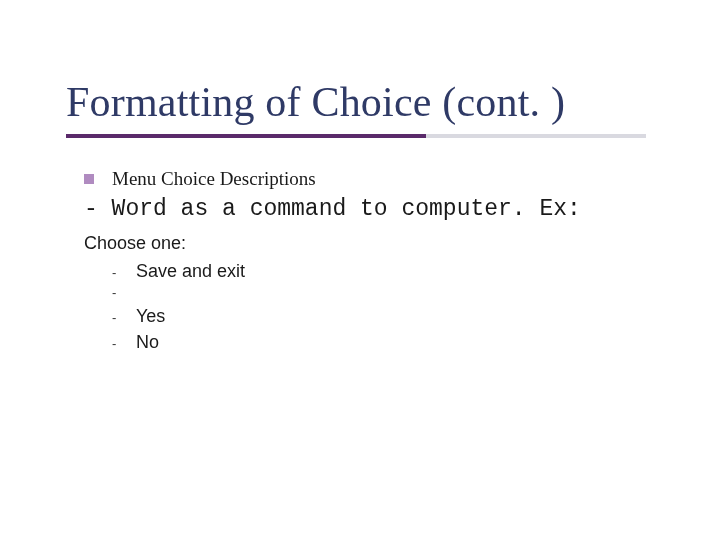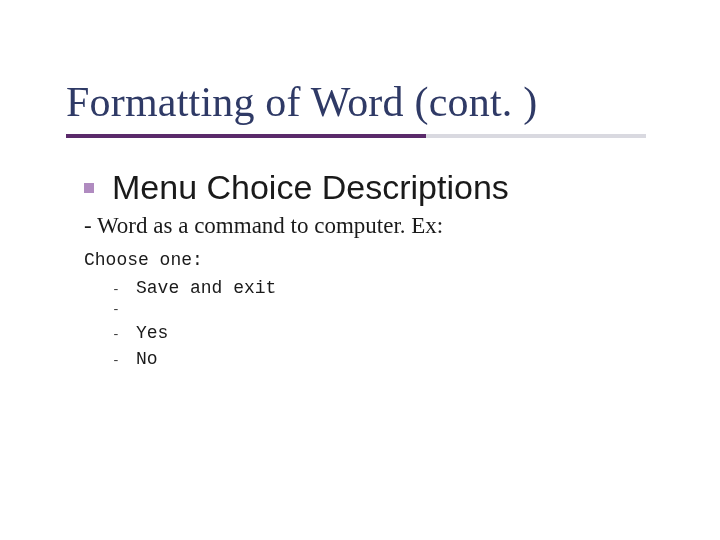--- a/index.html
+++ b/index.html
@@ -52,32 +52,32 @@
     gap: 18px;
     margin-bottom: 6px;
   }
   .lvl1 .bullet {
     width: 10px;
     height: 10px;
     background: #b08bc0;
     flex: 0 0 auto;
   }
   .lvl1 .text {
-    font-family: Liberation Sans, sans-serif;
-    font-size: 34px;
+    font-family: Liberation Serif, serif;
+    font-size: 19px;
   }
   .lvl2 {
-    font-family: Liberation Serif, serif;
+    font-family: Liberation Mono, monospace;
     font-size: 23px;
     margin-left: 0;
     margin-top: 6px;
     margin-bottom: 6px;
   }
   .sub {
-    font-family: Liberation Mono, monospace;
+    font-family: Liberation Sans, sans-serif;
     font-size: 18px;
     line-height: 1.45;
     margin-top: 8px;
   }
   .sub .prompt {
     margin: 0 0 2px 0;
   }
   .sub .opt {
     display: flex;
     align-items: baseline;
@@ -90,21 +90,21 @@
     width: 6px;
     display: inline-block;
   }
 </style>
 </head>
 <body>
 
 <div class="slide">
 
   <div class="title-block">
-    <div class="title">Formatting of Word (cont. )</div>
+    <div class="title">Formatting of Choice (cont. )</div>
     <div class="underline"></div>
   </div>
 
   <div class="body">
 
     <div class="lvl1">
       <span class="bullet"></span>
       <span class="text">Menu Choice Descriptions</span>
     </div>
 

